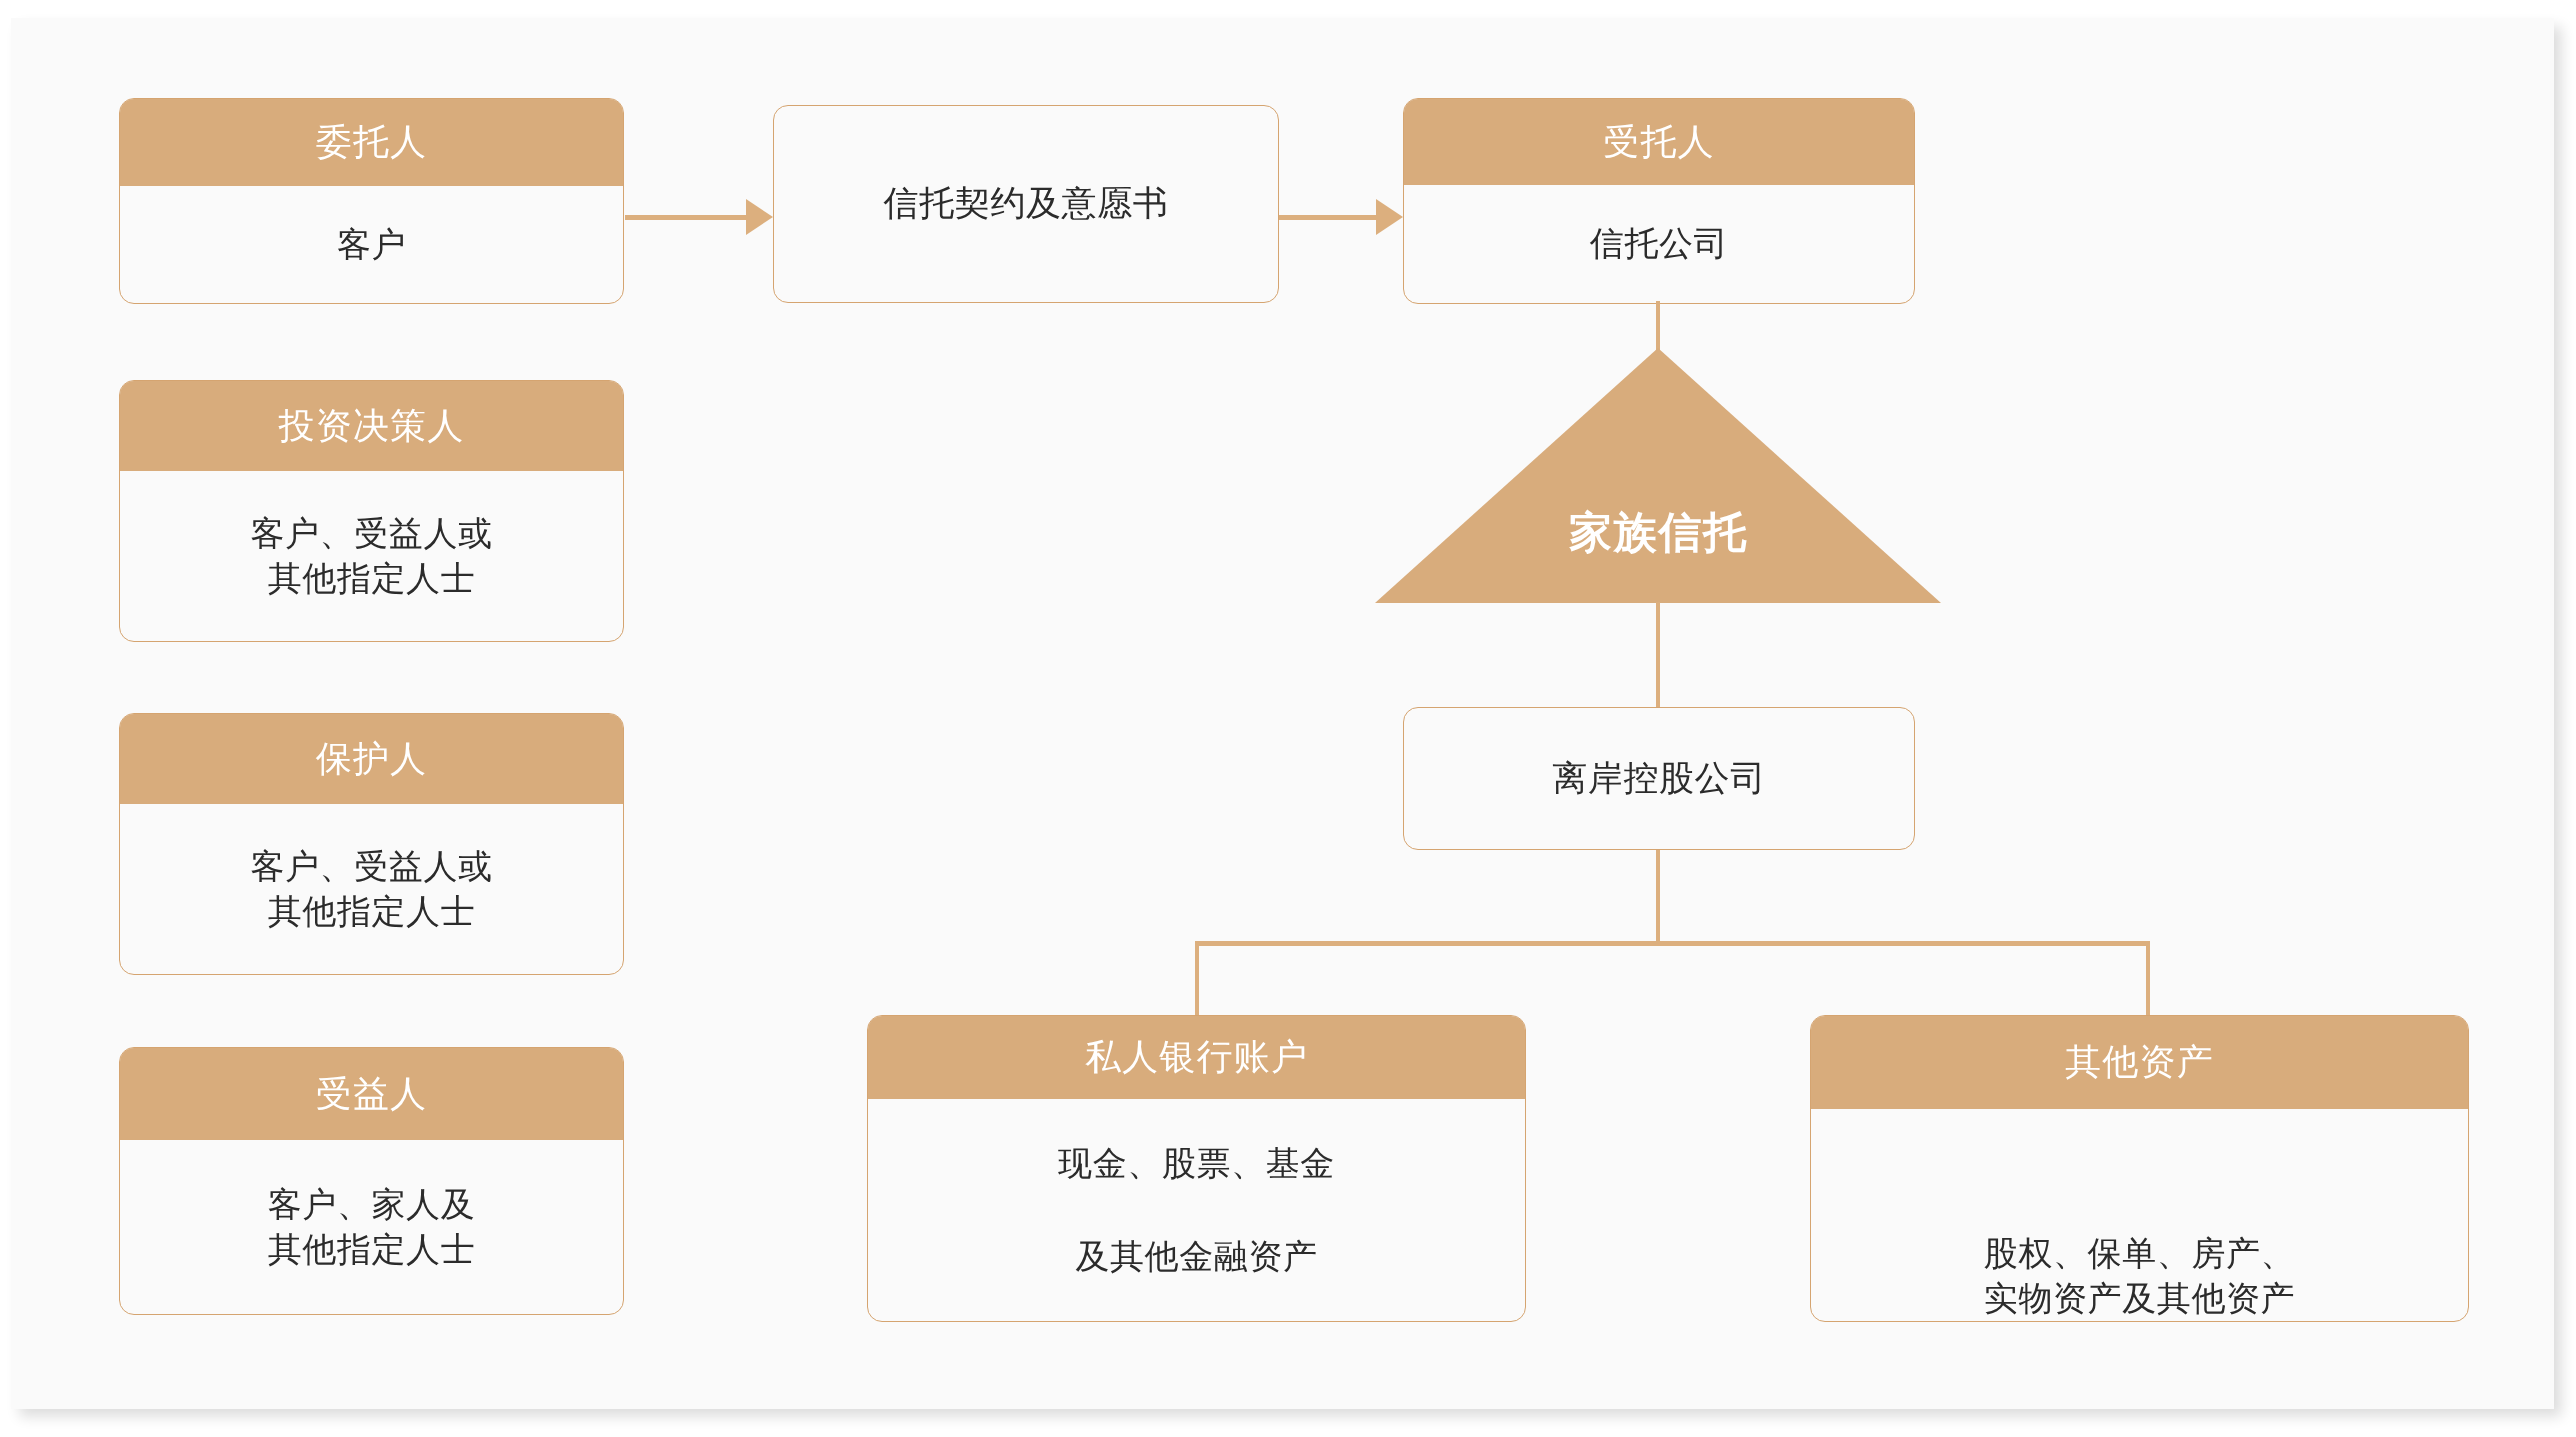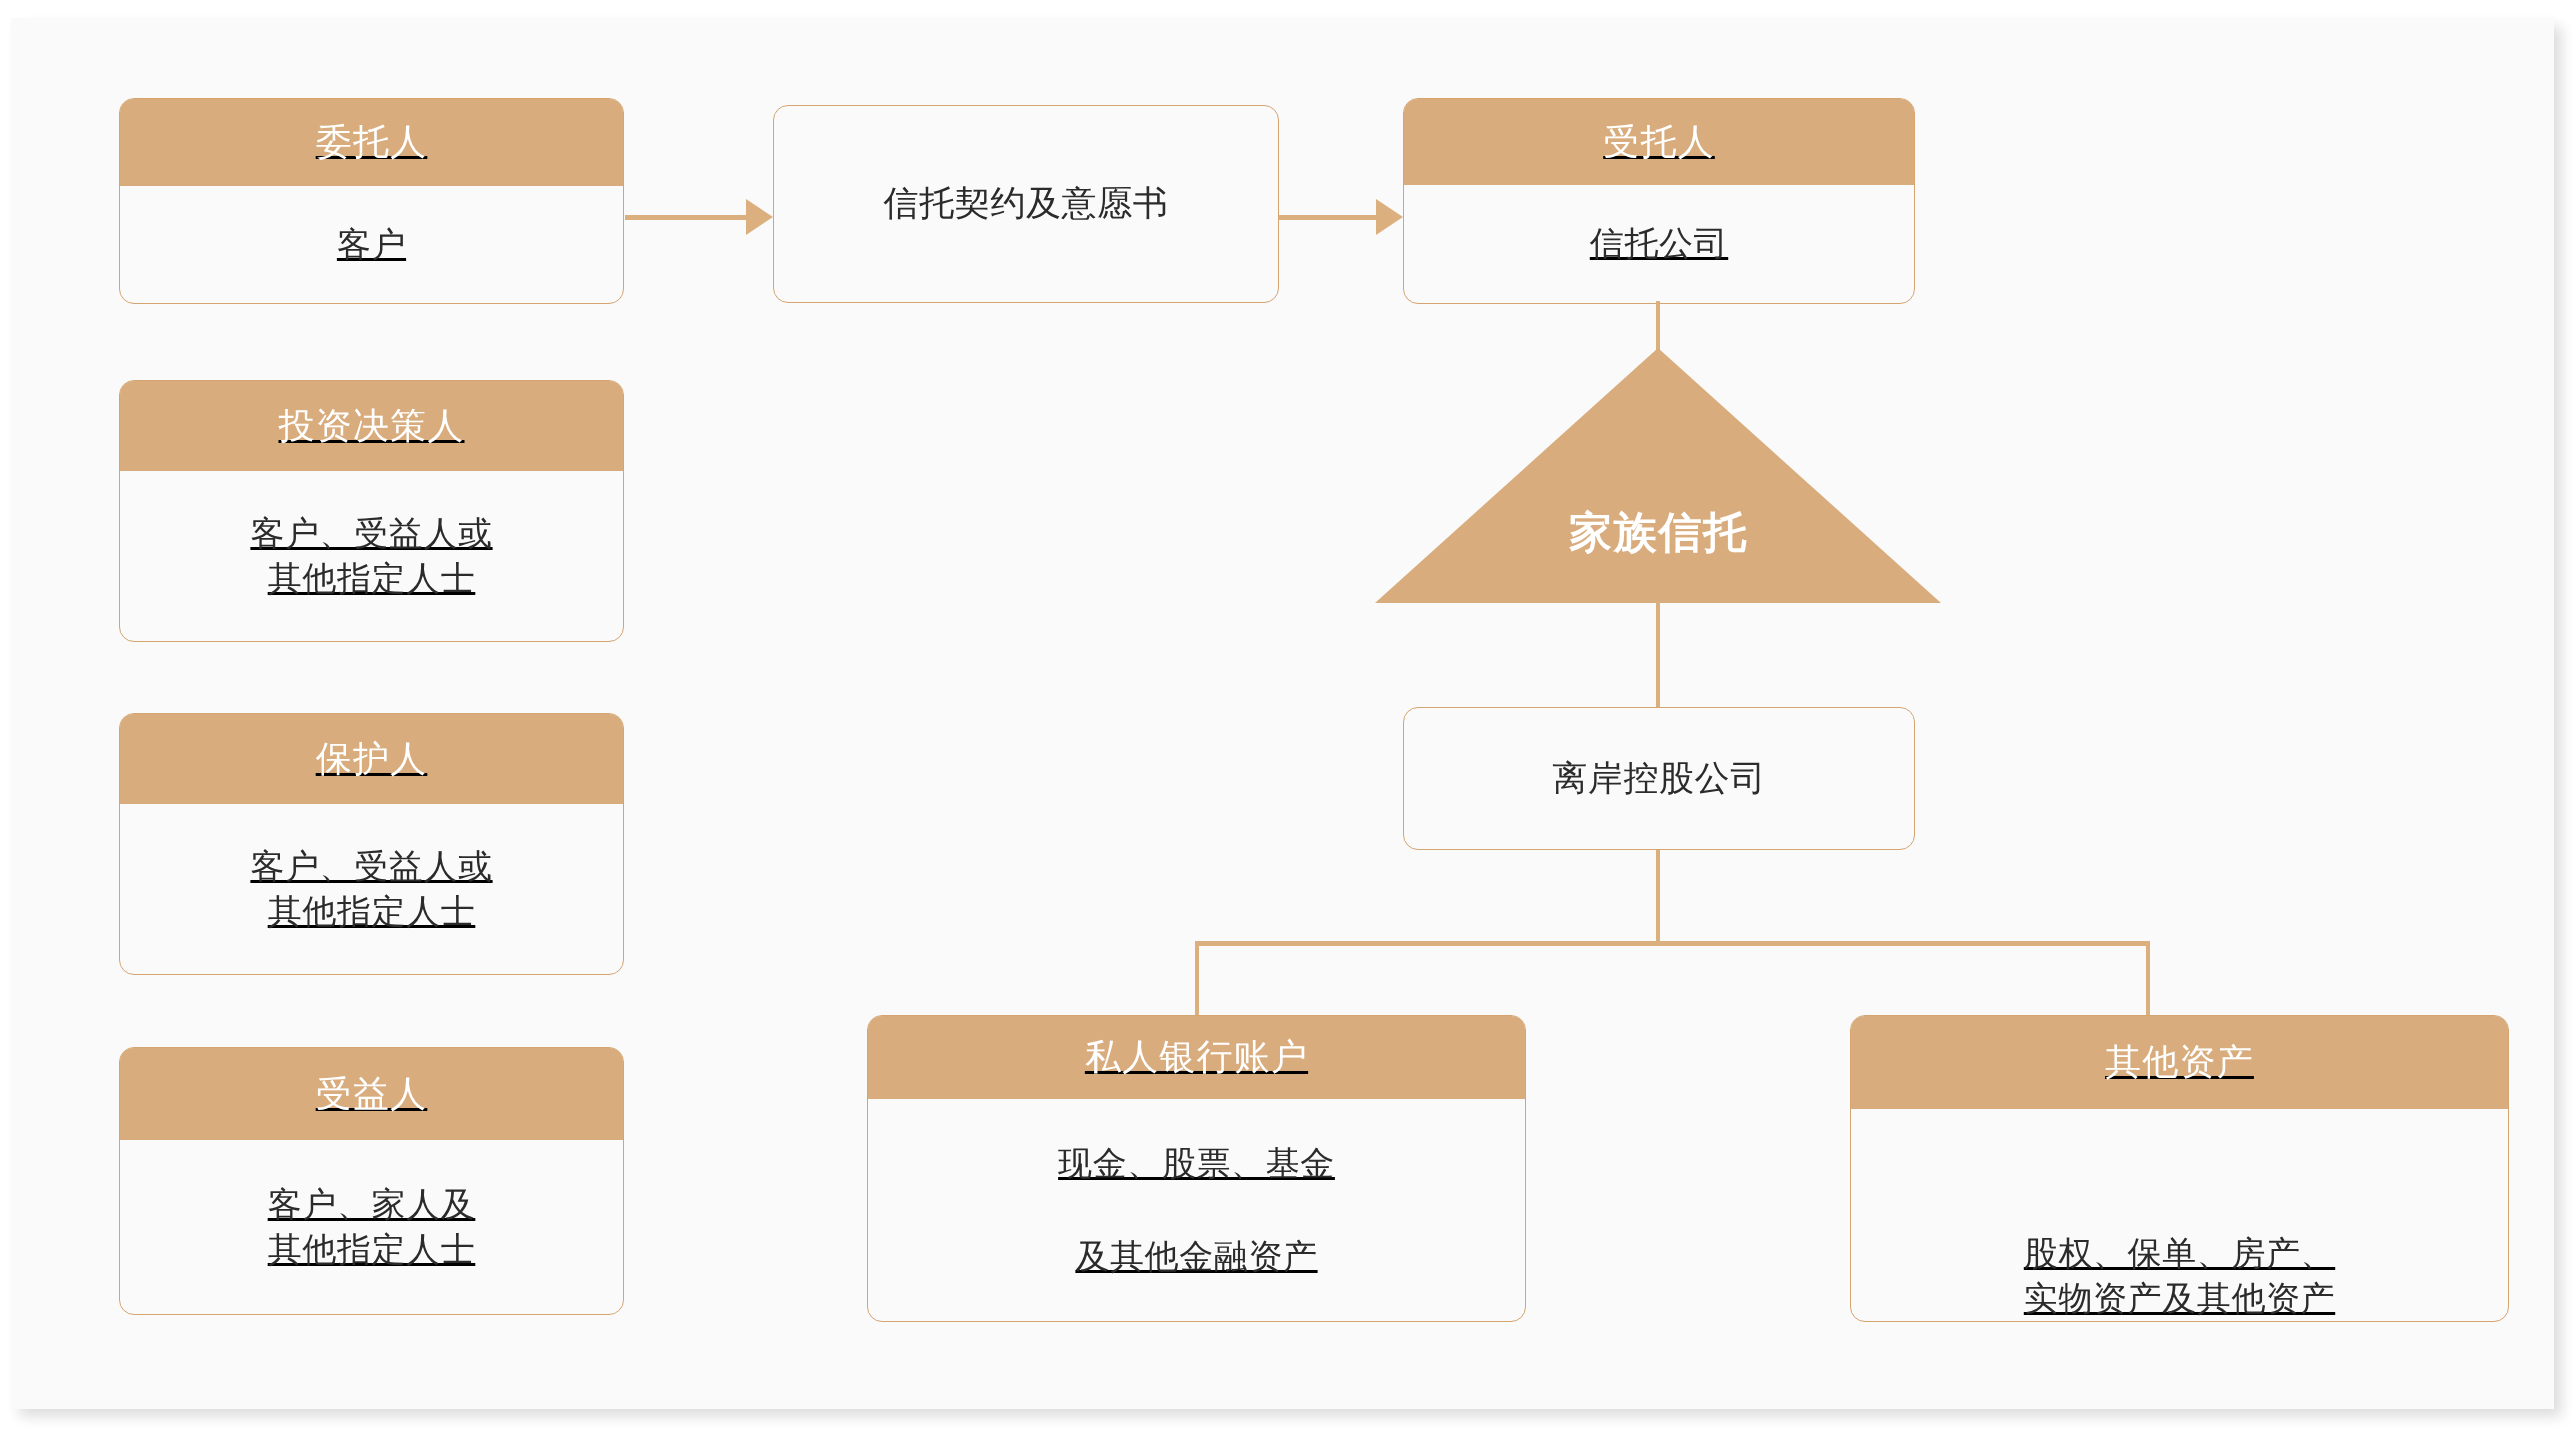--- a/index.html
+++ b/index.html
@@ -28,21 +28,20 @@
     box-sizing:border-box;
     border:1.7px solid #d6a householder;
   }
   .card{
     border:1.7px solid #d5a470;
     border-radius:15px;
     background:#fafafa;
     overflow:hidden;
     display:flex;
     flex-direction:column;
-    text-decoration:underline;
   }
   .card .hdr{
     background:#d8ac7c;
     color:#ffffff;
     display:flex;
     align-items:center;
     justify-content:center;
     font-weight:400;
     letter-spacing:1.2px;
     line-height:1.1;
@@ -190,21 +189,21 @@
     <div class="vline" style="left:2135px; top:923px; width:4.1px; height:75px;"></div>
 
     <div class="card" style="left:856px; top:997px; width:659px; height:307px;">
       <div class="hdr" style="height:83px; font-size:36px;">私人银行账户</div>
       <div class="bdy" style="font-size:34px;gap:48px;">
         <div class="nowrap">现金、股票、基金</div>
         <div class="nowrap">及其他金融资产</div>
       </div>
     </div>
 
-    <div class="card" style="left:1799px; top:997px; width:659px; height:307px;margin-left:40px;">
+    <div class="card" style="left:1799px; top:997px; width:659px; height:307px;">
       <div class="hdr" style="height:93px; font-size:36px;">其他资产</div>
       <div class="bdy" style="font-size:34px;justify-content:flex-end;">
         <div class="nowrap">股权、保单、房产、</div>
         <div class="nowrap">实物资产及其他资产</div>
       </div>
     </div>
 
   </div>
 </div>
 

